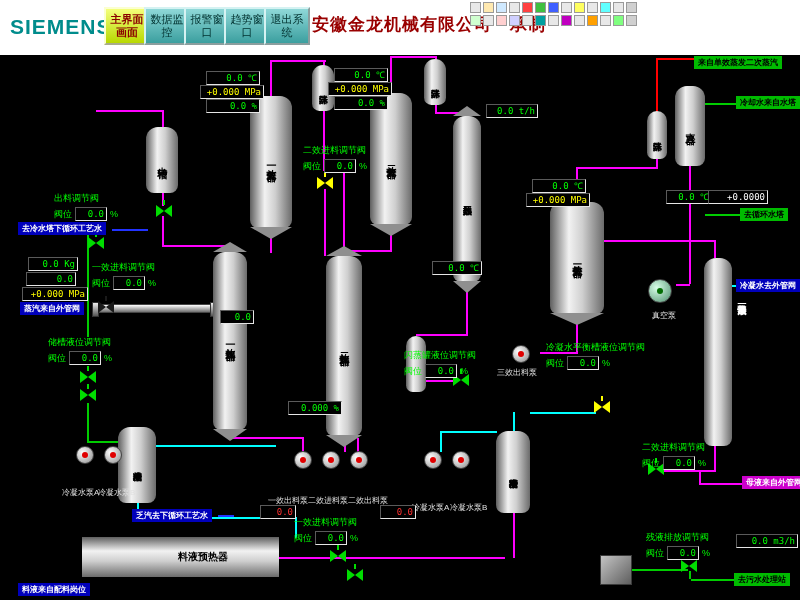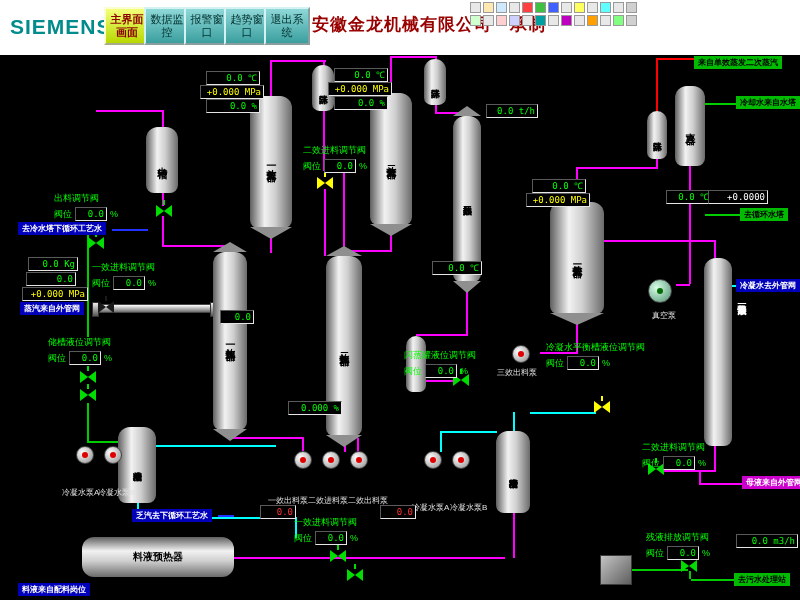--- a/index.html
+++ b/index.html
@@ -21,21 +21,21 @@
              display:flex;align-items:center;gap:8px;padding:0 5px;}
   .statusbar .time{margin-left:auto;}
   
   .canvas-bg{position:absolute;left:0;top:55px;width:800px;height:545px;background:#000;}
   .pipe{position:absolute;}
   .pm{background:#ff00ff}.pg{background:#00cc00}.pc{background:#00ffff}.pb{background:#2233ff}.pr{background:#ff0000}
   .bigpipe{position:absolute;background:linear-gradient(#ffffff,#6e6e6e);border:1px solid #444;box-sizing:border-box;}
   .flange{position:absolute;background:linear-gradient(#eee,#555);border:1px solid #333;}
   .vessel{position:absolute;background:linear-gradient(90deg,#5f5f5f,#f2f2f2 35%,#cfcfcf 60%,#6b6b6b);
           border-radius:12px 12px 8px 8px;display:flex;align-items:center;justify-content:center;}
-  .vessel.hor{background:linear-gradient(180deg,#5f5f5f,#f2f2f2 35%,#cfcfcf 60%,#6b6b6b);border-radius:12px;}
+  .vessel.hor{background:linear-gradient(180deg,#5f5f5f,#f2f2f2 35%,#cfcfcf 60%,#6b6b6b);border-radius:0;padding-left:45px;}
   .vlabel{writing-mode:vertical-rl;text-orientation:upright;font-size:10px;font-weight:bold;color:#000;letter-spacing:1px;}
   .vlabel.small{font-size:9px;letter-spacing:0;}
   .hlabel{font-size:10px;font-weight:bold;color:#000;}
   .vlabel-ext{position:absolute;writing-mode:vertical-rl;text-orientation:upright;font-size:9px;font-weight:bold;color:#fff;}
   .cone{position:absolute;width:0;height:0;bottom:-11px;border-left:0 solid transparent;border-right:0 solid transparent;border-top:12px solid #8f8f8f;}
   .ctop{position:absolute;width:0;height:0;top:-10px;border-left:0 solid transparent;border-right:0 solid transparent;border-bottom:10px solid #8f8f8f;}
   .box{position:absolute;background:linear-gradient(135deg,#c4c4c4,#5e5e5e);border:1px solid #3a3a3a;}
   
   .valve{position:absolute;width:16px;height:12px;}
   .valve:before,.valve:after{content:"";position:absolute;top:0;width:0;height:0;

